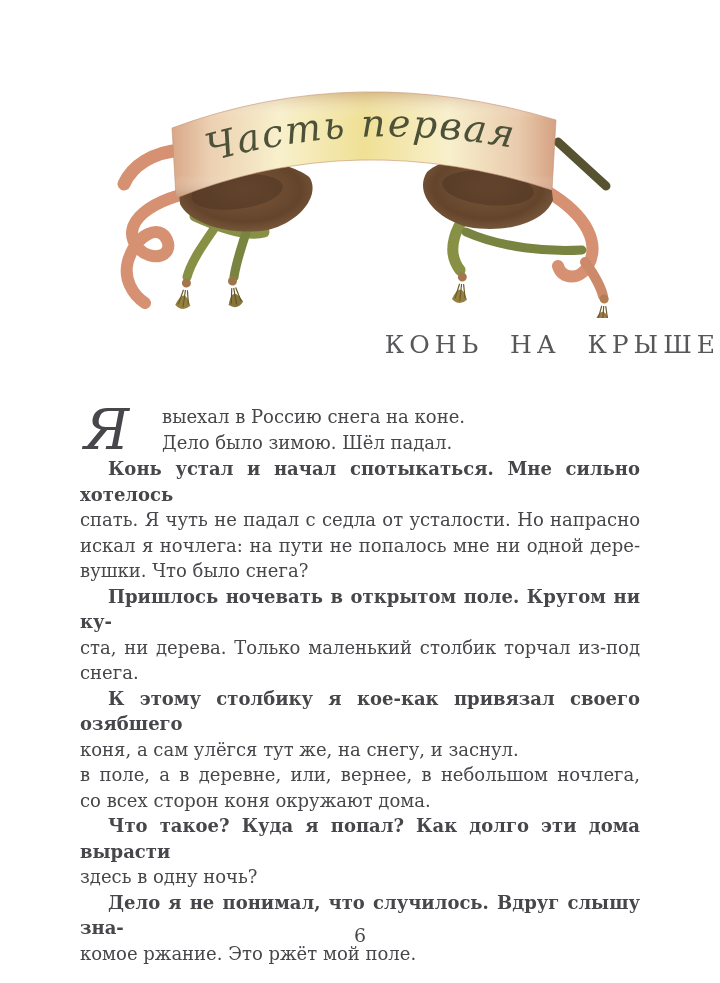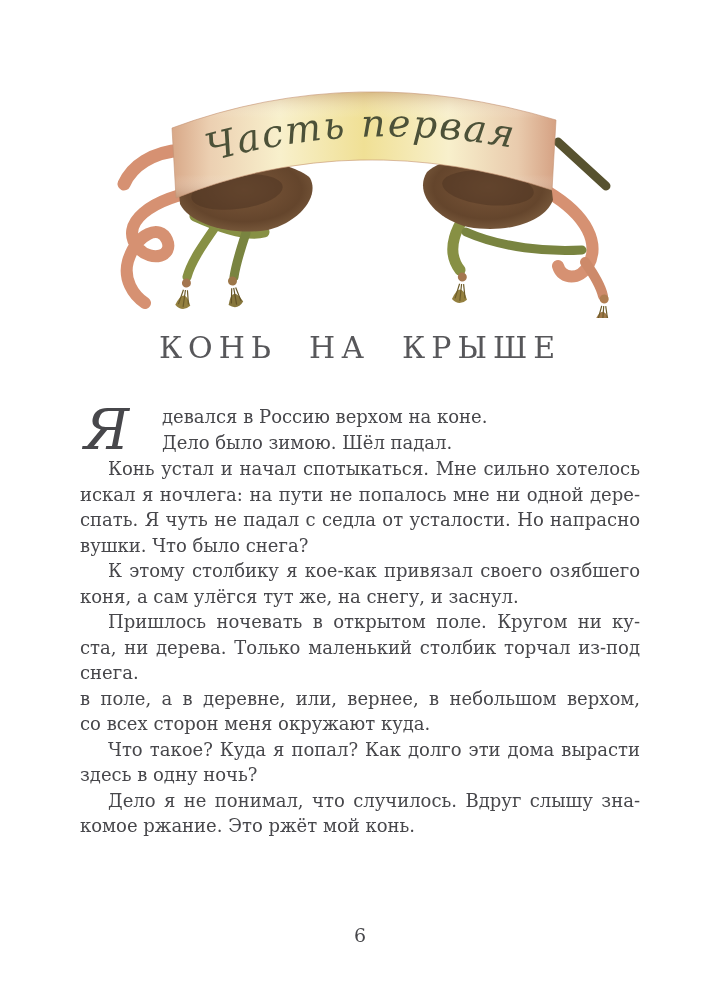--- a/index.html
+++ b/index.html
@@ -12,24 +12,24 @@
     overflow: hidden;
     font-family: "DejaVu Serif", serif;
   }
   .banner-wrap { position:absolute; top:0; left:0; width:720px; height:318px; }
   .chapter-title {
     position: absolute;
     top: 330px;
     left: 0;
     width: 720px;
     margin: 0;
-    text-align: center;
+    text-align: right;
     font-family: "DejaVu Serif", serif;
     font-weight: normal;
-    font-size: 30px;
+    font-size: 25px;
     letter-spacing: 0.2em;
     word-spacing: 0.55em;
     color: var(--title-text, #57575a);
   }
   .body-text {
     position: absolute;
     top: 404px;
     left: 80px;
     width: 560px;
     font-size: 18px;
@@ -42,21 +42,21 @@
     width: 78px;
     font-style: italic;
     font-size: 56px;
     line-height: 52px;
     padding-left: 4px;
     color: var(--body-text, #47474b);
   }
   .opening-lines { flex: 1 1 auto; }
   .line { min-height: 25.5px; }
   .line.just { text-align: justify; text-align-last: justify; }
-  .line.indent { text-indent: 28px; }
+  .line.indent { text-indent: 28px; font-weight: bold; }
   .page-number {
     position: absolute;
     top: 924px;
     left: 0;
     width: 720px;
     text-align: center;
     font-size: 19px;
     color: var(--body-text, #54545a);
   }
 </style>
@@ -145,49 +145,49 @@
       </text>
     </svg>
   </div>
 
   <h1 class="chapter-title">КОНЬ НА КРЫШЕ</h1>
 
   <div class="body-text" id="bodyText">
     <div class="opening">
       <span class="dropcap">Я</span>
       <div class="opening-lines">
-        <div class="line">девался в Россию верхом на коне.</div>
+        <div class="line">выехал в Россию снега на коне.</div>
         <div class="line">Дело было зимою. Шёл падал.</div>
       </div>
     </div>
 
   <div class="para">
         <div class="line indent just">Конь устал и начал спотыкаться. Мне сильно хотелось</div>
+        <div class="line just">спать. Я чуть не падал с седла от усталости. Но напрасно</div>
         <div class="line just">искал я ночлега: на пути не попалось мне ни одной дере-</div>
-        <div class="line just">спать. Я чуть не падал с седла от усталости. Но напрасно</div>
         <div class="line">вушки. Что было снега?</div>
-      </div>
-      <div class="para">
-        <div class="line indent just">К этому столбику я кое-как привязал своего озябшего</div>
-        <div class="line">коня, а сам улёгся тут же, на снегу, и заснул.</div>
       </div>
       <div class="para">
         <div class="line indent just">Пришлось ночевать в открытом поле. Кругом ни ку-</div>
         <div class="line just">ста, ни дерева. Только маленький столбик торчал из-под</div>
         <div class="line">снега.</div>
       </div>
       <div class="para">
-        <div class="line just">в поле, а в деревне, или, вернее, в небольшом верхом,</div>
-        <div class="line">со всех сторон меня окружают куда.</div>
+        <div class="line indent just">К этому столбику я кое-как привязал своего озябшего</div>
+        <div class="line">коня, а сам улёгся тут же, на снегу, и заснул.</div>
+      </div>
+      <div class="para">
+        <div class="line just">в поле, а в деревне, или, вернее, в небольшом ночлега,</div>
+        <div class="line">со всех сторон коня окружают дома.</div>
       </div>
       <div class="para">
         <div class="line indent just">Что такое? Куда я попал? Как долго эти дома вырасти</div>
         <div class="line">здесь в одну ночь?</div>
       </div>
       <div class="para">
         <div class="line indent just">Дело я не понимал, что случилось. Вдруг слышу зна-</div>
-        <div class="line">комое ржание. Это ржёт мой конь.</div>
+        <div class="line">комое ржание. Это ржёт мой поле.</div>
       </div>
     </div>
 
   <div class="page-number">6</div>
 
 </div>
 
 </body></html>

